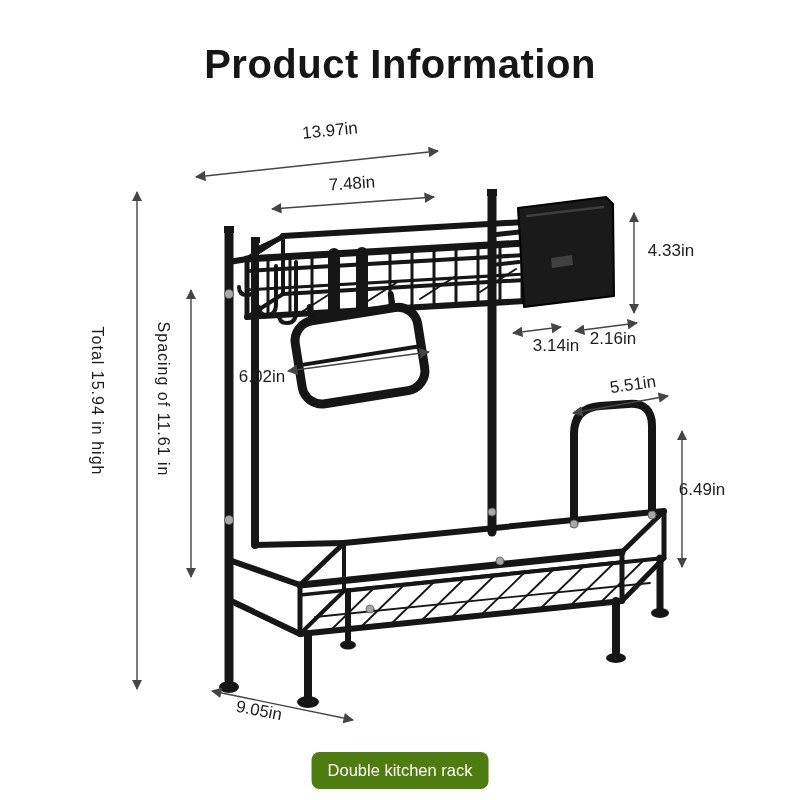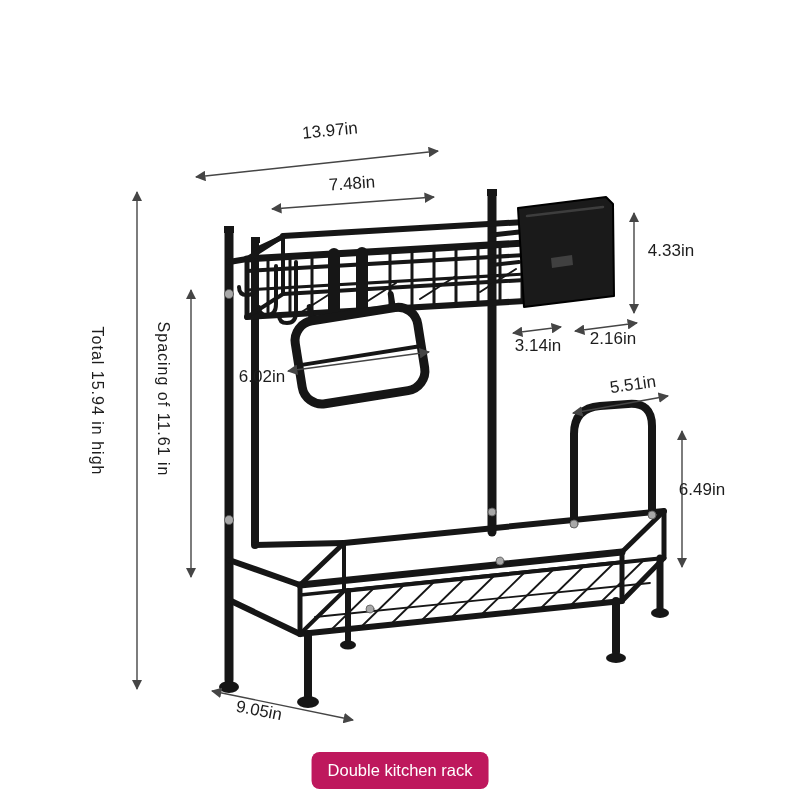--- a/index.html
+++ b/index.html
@@ -35,33 +35,34 @@
   .dim-vert{
     writing-mode:vertical-rl;
     font-size:16px;
     letter-spacing:1px;
   }
   .badge{
     position:absolute;
     top:752px;
     left:50%;
     transform:translateX(-50%);
-    background:#be185d;
+    background:#4d7c0f;
     color:#ffffff;
     font-size:16.5px;
     padding:9px 16px;
     border-radius:8px;
     white-space:nowrap;
   }
 </style>
 </head>
 <body>
 
 <div class="page">
 
+  <h1 class="title">Product Information</h1>
 
   <svg class="art" viewBox="0 0 800 800" aria-hidden="true">
     <defs>
       <marker id="ar" viewBox="0 0 10 10" refX="9" refY="5" markerWidth="7.5" markerHeight="7.5" orient="auto-start-reverse">
         <path d="M0,0 L10,5 L0,10 z" fill="#454545"></path>
       </marker>
     </defs>
 
     <g stroke="#161616" fill="none" stroke-linecap="round" stroke-linejoin="round">
 
@@ -216,21 +217,21 @@
       <line x1="212" y1="691" x2="353" y2="720" marker-start="url(#ar)" marker-end="url(#ar)"></line>
     </g>
   </svg>
 
   <div class="dim-label" style="left:330px;top:131px;transform:translate(-50%,-50%) rotate(-5.5deg);">13.97in</div>
 
   <div class="dim-label" style="left:352px;top:184px;transform:translate(-50%,-50%) rotate(-4deg);">7.48in</div>
 
   <div class="dim-label" style="left:671px;top:251px;transform:translate(-50%,-50%);text-align:right;">4.33in</div>
 
-  <div class="dim-label" style="left:538px;top:346px;transform:translate(-50%,-50%);">3.14in</div>
+  <div class="dim-label" style="left:556px;top:346px;transform:translate(-50%,-50%);">3.14in</div>
 
   <div class="dim-label" style="left:613px;top:339px;transform:translate(-50%,-50%);text-align:right;">2.16in</div>
 
   <div class="dim-label" style="left:262px;top:377px;transform:translate(-50%,-50%);">6.02in</div>
 
   <div class="dim-label" style="left:633px;top:385px;transform:translate(-50%,-50%) rotate(-8deg);">5.51in</div>
 
   <div class="dim-label" style="left:702px;top:490px;transform:translate(-50%,-50%);text-align:right;">6.49in</div>
 
   <div class="dim-label dim-vert" style="left:97px;top:401px;transform:translate(-50%,-50%);">Total 15.94 in high</div>

